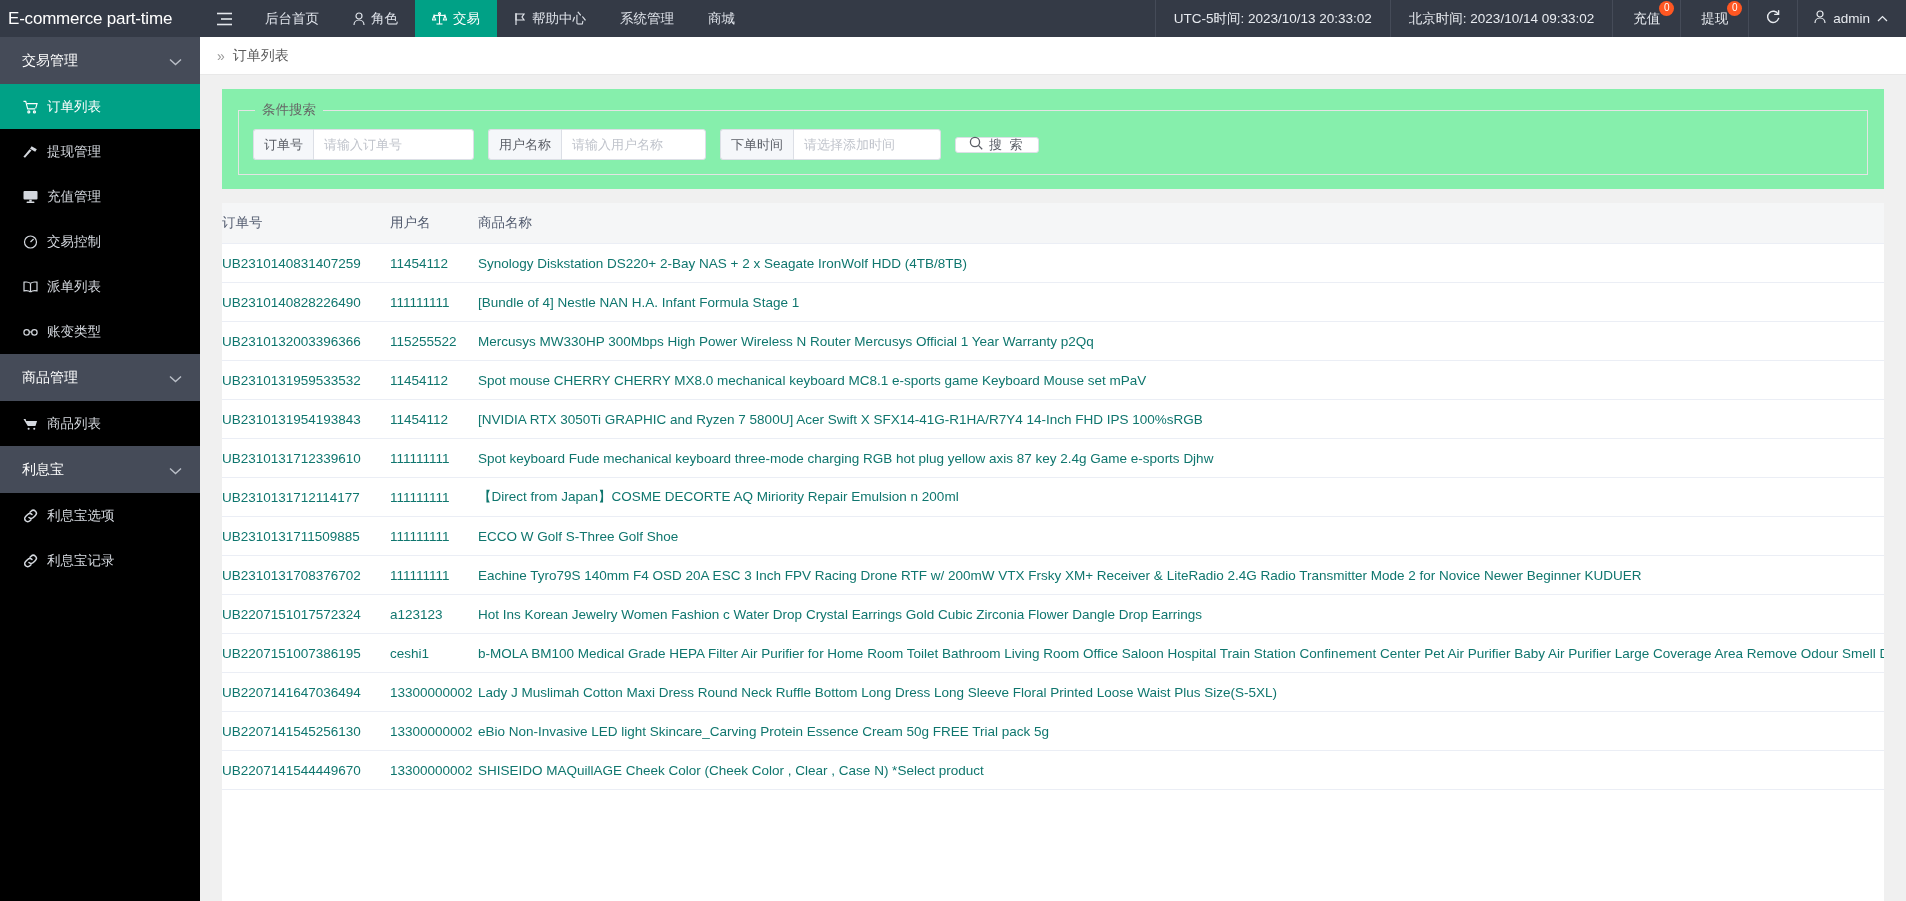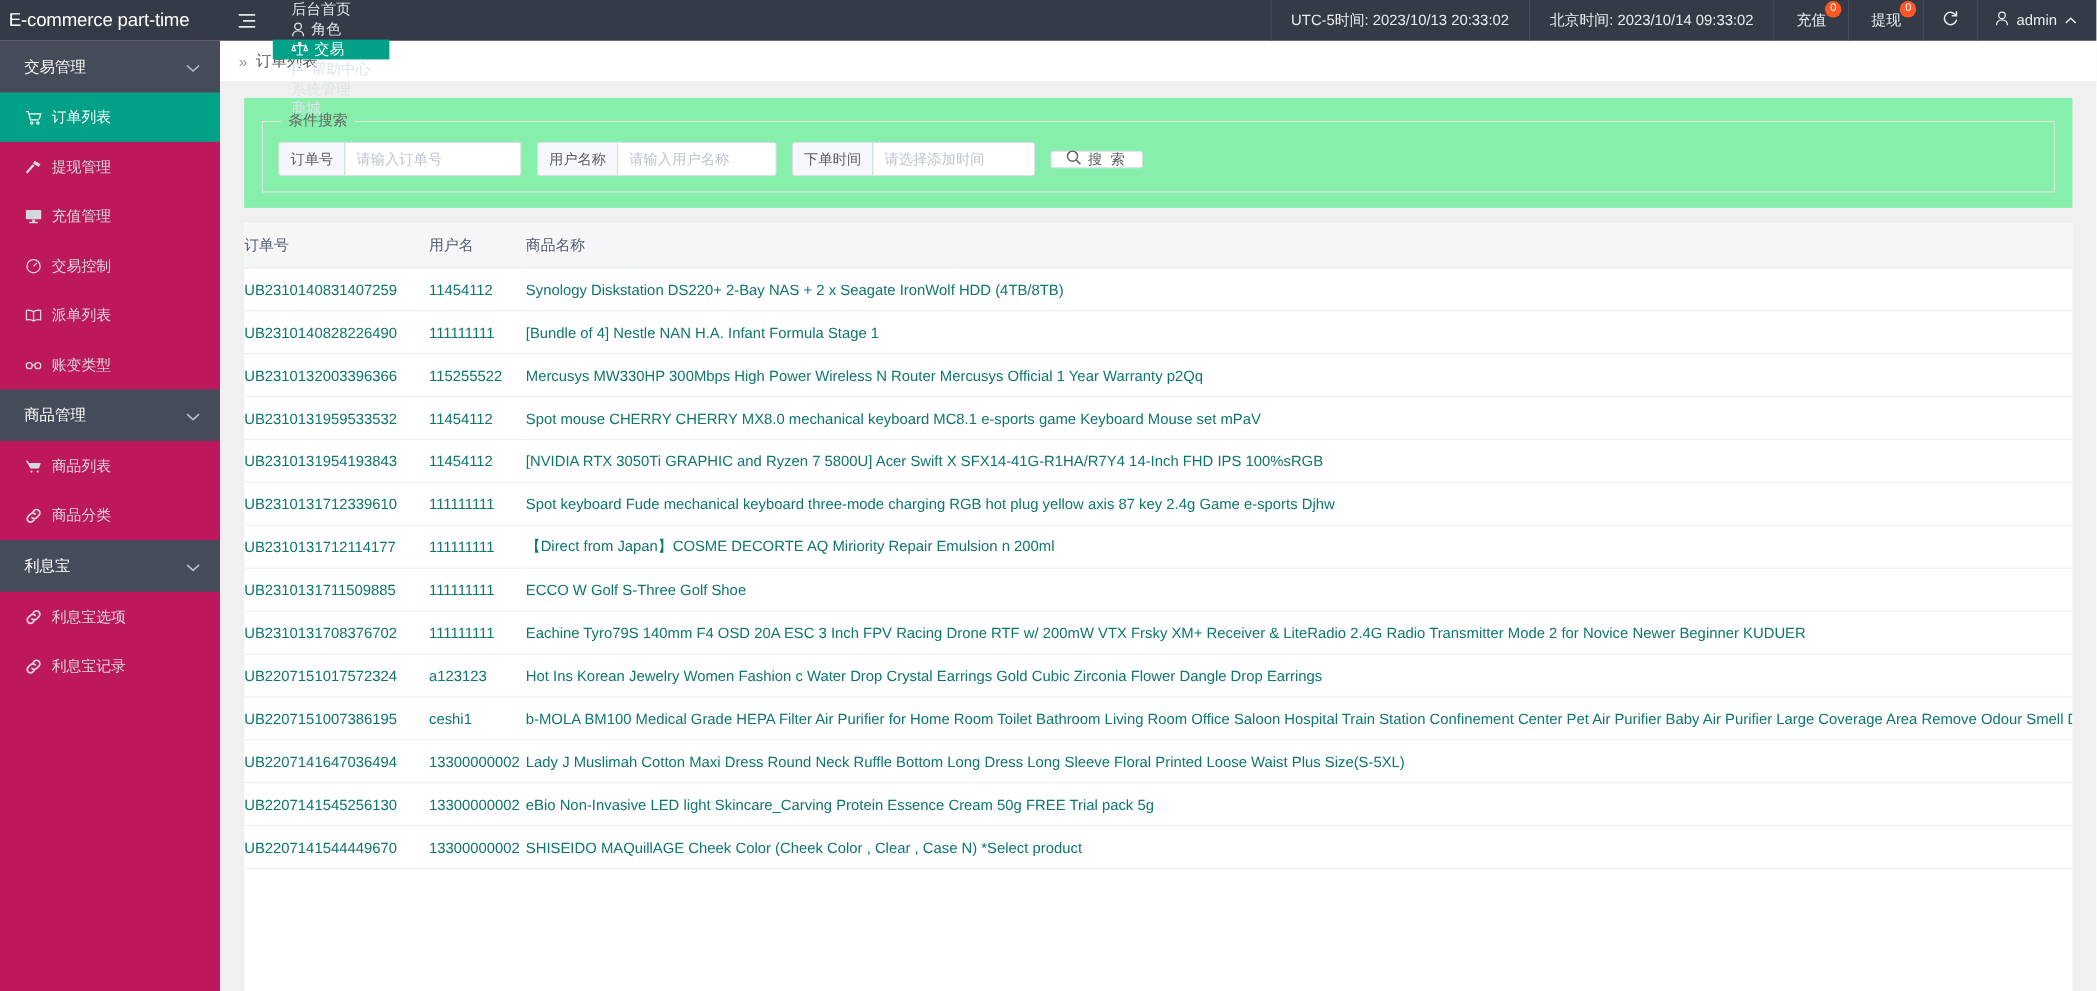--- a/index.html
+++ b/index.html
@@ -30,21 +30,21 @@
     color: #ffffff;
     letter-spacing: -0.2px;
     white-space: nowrap;
   }
   .hamburger {
     width: 48px;
     display: flex; align-items: center; justify-content: center;
     cursor: pointer;
   }
   .hamburger svg { display:block; }
-  .navitems { display: flex; align-items: stretch; flex-direction: column; }
+  .navitems { display: flex; align-items: stretch; }
   .navitem {
     display: flex; align-items: center; gap: 6px;
     padding: 0 17px;
     font-size: 13.5px;
     color: #dfe3ea;
     cursor: pointer;
     white-space: nowrap;
   }
   .navitem.active { background: #00a186; color:#fff; }
   .navitem .nicon { display: inline-flex; align-items:center; }
@@ -78,21 +78,21 @@
   .rcell.icononly { padding: 0 16px; cursor:pointer; }
   .rcell.user { padding: 0 18px 0 16px; gap:7px; cursor:pointer; }
 
   
   .shell { flex: 1 1 auto; display: flex; min-height: 0; }
 
   
   .sidebar {
     width: 200px;
     flex: 0 0 200px;
-    background: #be185d;
+    background: #000000;
     overflow: hidden;
   }
   .sgroup {
     height: 47px;
     background: #454b58;
     display: flex; align-items: center;
     padding: 0 18px 0 22px;
     color: #ffffff;
     font-size: 14px;
     cursor: pointer;
@@ -396,29 +396,20 @@
       <span class="sicon">
         <svg width="15" height="14" viewBox="0 0 16 14" fill="#d4d8de">
           <path d="M0.5 1.6h2.3l.6 2.2H15l-1.7 5.3H5.1z"></path>
           <circle cx="6" cy="12" r="1.1"></circle>
             <circle cx="12" cy="12" r="1.1"></circle>
         </svg>
       </span>
       <span>商品列表</span>
     </div>
 
-    <div class="sitem">
-      <span class="sicon">
-        <svg width="15" height="14" viewBox="0 0 15 14" fill="none" stroke="#d4d8de" stroke-width="1.5" stroke-linecap="round">
-          <path d="M6 8.6a3 3 0 0 0 4.3 0l2.1-2.1a3 3 0 1 0-4.3-4.3L7 3.3"></path>
-          <path d="M9 5.4a3 3 0 0 0-4.3 0L2.6 7.5a3 3 0 1 0 4.3 4.3l1.1-1.1"></path>
-        </svg>
-      </span>
-      <span>商品分类</span>
-    </div>
 
     <div class="sgroup">
       <span>利息宝</span>
       <span class="caret">
         <svg width="13" height="8" viewBox="0 0 13 8" fill="none" stroke="#cfd4dc" stroke-width="1.4">
             <polyline points="1,1.5 6.5,6.5 12,1.5"></polyline>
           </svg>
       </span>
     </div>
 

